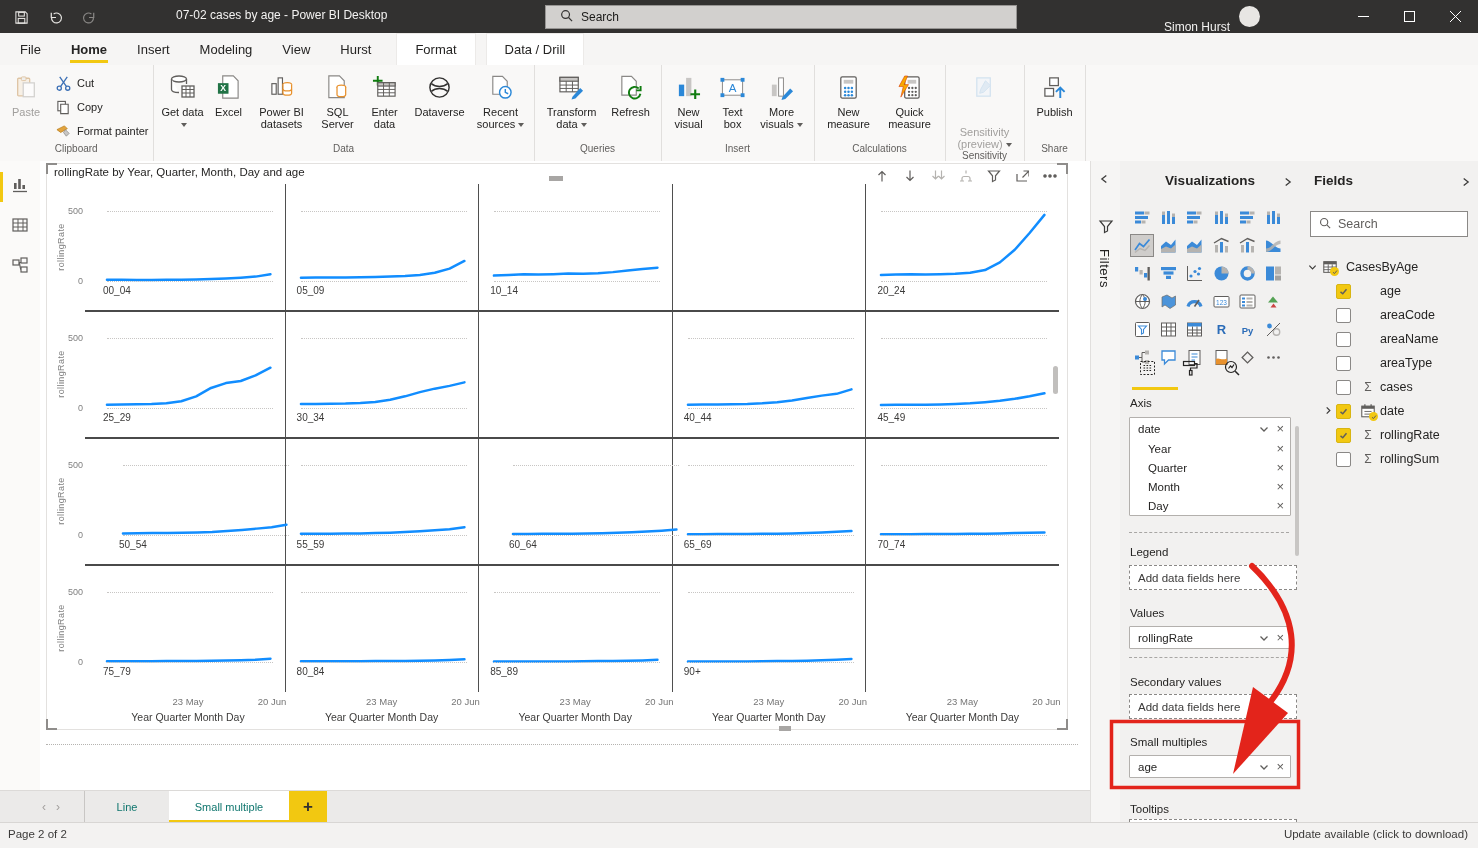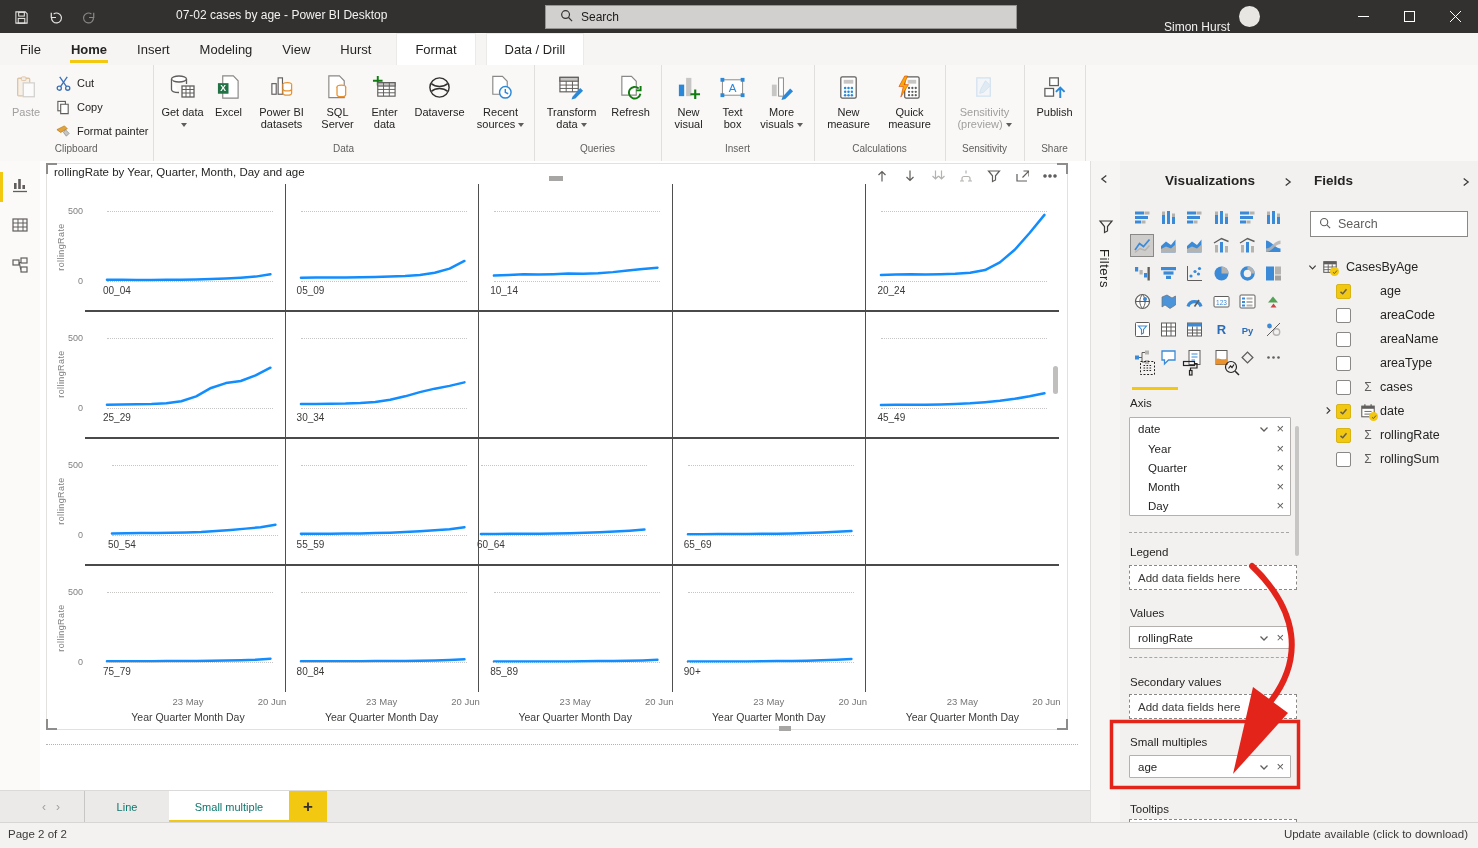--- a/index.html
+++ b/index.html
@@ -431,21 +431,21 @@
               <path d="M8 1 L2 12 H6.5 L4 23 L12 10 H7.5 L11 1 Z" fill="#f8a800" stroke="#d83b01" stroke-width="0.6"></path>
             </svg>
           </span>
           <span class="rtx">Quick measure</span>
         </div>
       </div>
       <div class="rlabel">Calculations</div>
     </div>
     <div class="rgroup">
       <div class="rbuttons">
-        <div class="rbtn-big disabled" style="width: 66px;">
+        <div class="rbtn-big disabled" style="width: 66px; gap: 20px;">
           <span class="ric">
             <svg width="25" height="25" viewBox="0 0 26 26" opacity="0.75">
               <rect x="5" y="3" width="14" height="19" fill="#eaf2fa" stroke="#9cc3e5" stroke-width="1.3"></rect>
               <path d="M14 6 l5 5 -7 7 -4 1 1 -4 Z" fill="#bdd7ee" stroke="#9cc3e5"></path>
             </svg>
           </span>
           <span class="rtx">Sensitivity (preview)<span class="chev"></span></span>
         </div>
       </div>
       <div class="rlabel">Sensitivity</div>
@@ -546,35 +546,41 @@
           </svg><div class="sm-label">10_14</div></div>
         <div class="sm-cell" style="left:774.4px;top:0px"><div class="dotline" style="top:27px"></div><div class="dotline" style="top:97px"></div><svg width="193" height="127" viewBox="0 0 193.6 127">
             <polyline points="16.0,91.0 30.9,90.7 45.8,90.4 60.7,90.6 75.6,90.3 90.5,89.9 105.5,88.9 120.4,86.1 135.3,78.4 150.2,65.8 165.1,49.0 180.0,30.8" fill="none" stroke="#118DFF" stroke-width="2.5" stroke-linejoin="round" stroke-linecap="round"></polyline>
           </svg><div class="sm-label">20_24</div></div>
         <div class="sm-cell" style="left:0px;top:127px"><div class="dotline" style="top:27px"></div><div class="dotline" style="top:97px"></div><svg width="193" height="127" viewBox="0 0 193.6 127">
             <polyline points="16.0,93.8 30.9,93.5 45.8,93.4 60.7,93.1 75.6,92.4 90.5,90.3 105.5,85.4 120.4,77.0 135.3,72.1 150.2,70.0 165.1,64.4 180.0,56.7" fill="none" stroke="#118DFF" stroke-width="2.5" stroke-linejoin="round" stroke-linecap="round"></polyline>
           </svg><div class="sm-label">25_29</div></div>
         <div class="sm-cell" style="left:193.6px;top:127px"><div class="dotline" style="top:27px"></div><div class="dotline" style="top:97px"></div><svg width="193" height="127" viewBox="0 0 193.6 127">
             <polyline points="16.0,93.1 30.9,93.0 45.8,92.8 60.7,92.7 75.6,92.1 90.5,91.0 105.5,88.9 120.4,85.4 135.3,81.2 150.2,77.7 165.1,74.9 180.0,71.4" fill="none" stroke="#118DFF" stroke-width="2.5" stroke-linejoin="round" stroke-linecap="round"></polyline>
           </svg><div class="sm-label">30_34</div></div>
+        <div class="sm-cell" style="left:580.8px;top:127px"><div class="dotline" style="top:27px"></div><div class="dotline" style="top:97px"></div><svg width="193" height="127" viewBox="0 0 193.6 127">
+            <polyline points="16.0,93.8 30.9,93.7 45.8,93.5 60.7,93.4 75.6,93.1 90.5,92.4 105.5,91.3 120.4,89.6 135.3,87.1 150.2,84.7 165.1,82.9 180.0,78.4" fill="none" stroke="#118DFF" stroke-width="2.5" stroke-linejoin="round" stroke-linecap="round"></polyline>
+          </svg><div class="sm-label">40_44</div></div>
         <div class="sm-cell" style="left:774.4px;top:127px"><div class="dotline" style="top:27px"></div><div class="dotline" style="top:97px"></div><svg width="193" height="127" viewBox="0 0 193.6 127">
             <polyline points="16.0,94.1 30.9,93.9 45.8,93.8 60.7,93.8 75.6,93.5 90.5,93.1 105.5,92.4 120.4,91.3 135.3,89.9 150.2,87.9 165.1,85.4 180.0,82.3" fill="none" stroke="#118DFF" stroke-width="2.5" stroke-linejoin="round" stroke-linecap="round"></polyline>
           </svg><div class="sm-label">45_49</div></div>
-        <div class="sm-cell" style="left:5px;top:254px"><div class="dotline" style="top:27px"></div><div class="dotline" style="top:97px"></div><svg width="193" height="127" viewBox="0 0 193.6 127">
+        <div class="sm-cell" style="left:16px;top:254px"><div class="dotline" style="top:27px"></div><div class="dotline" style="top:97px"></div><svg width="193" height="127" viewBox="0 0 193.6 127">
             <polyline points="16.0,95.5 30.9,95.3 45.8,95.2 60.7,95.2 75.6,94.9 90.5,94.6 105.5,94.1 120.4,93.2 135.3,92.1 150.2,90.7 165.1,89.3 180.0,86.8" fill="none" stroke="#118DFF" stroke-width="2.5" stroke-linejoin="round" stroke-linecap="round"></polyline>
           </svg><div class="sm-label">50_54</div></div>
         <div class="sm-cell" style="left:193.6px;top:254px"><div class="dotline" style="top:27px"></div><div class="dotline" style="top:97px"></div><svg width="193" height="127" viewBox="0 0 193.6 127">
             <polyline points="16.0,95.9 30.9,95.8 45.8,95.8 60.7,95.6 75.6,95.5 90.5,95.2 105.5,94.8 120.4,94.2 135.3,93.4 150.2,92.4 165.1,91.3 180.0,89.3" fill="none" stroke="#118DFF" stroke-width="2.5" stroke-linejoin="round" stroke-linecap="round"></polyline>
           </svg><div class="sm-label">55_59</div></div>
-        <div class="sm-cell" style="left:374px;top:254px"><div class="dotline" style="top:27px"></div><div class="dotline" style="top:97px"></div><svg width="193" height="127" viewBox="0 0 193.6 127">
+        <div class="sm-cell" style="left:406px;top:254px"><div class="dotline" style="top:27px"></div><div class="dotline" style="top:97px"></div><svg width="193" height="127" viewBox="0 0 193.6 127">
             <polyline points="16.0,96.0 30.9,96.0 45.8,95.9 60.7,95.9 75.6,95.8 90.5,95.6 105.5,95.3 120.4,94.9 135.3,94.4 150.2,93.7 165.1,92.8 180.0,91.7" fill="none" stroke="#118DFF" stroke-width="2.5" stroke-linejoin="round" stroke-linecap="round"></polyline>
           </svg><div class="sm-label">60_64</div></div>
         <div class="sm-cell" style="left:580.8px;top:254px"><div class="dotline" style="top:27px"></div><div class="dotline" style="top:97px"></div><svg width="193" height="127" viewBox="0 0 193.6 127">
             <polyline points="16.0,96.3 30.9,96.3 45.8,96.2 60.7,96.2 75.6,96.0 90.5,95.9 105.5,95.8 120.4,95.5 135.3,95.1 150.2,94.5 165.1,93.9 180.0,93.2" fill="none" stroke="#118DFF" stroke-width="2.5" stroke-linejoin="round" stroke-linecap="round"></polyline>
           </svg><div class="sm-label">65_69</div></div>
+        <div class="sm-cell" style="left:774.4px;top:254px"><div class="dotline" style="top:27px"></div><div class="dotline" style="top:97px"></div><svg width="193" height="127" viewBox="0 0 193.6 127">
+            <polyline points="16.0,96.3 30.9,96.3 45.8,96.3 60.7,96.2 75.6,96.2 90.5,96.0 105.5,95.9 120.4,95.8 135.3,95.5 150.2,95.2 165.1,94.9 180.0,94.5" fill="none" stroke="#118DFF" stroke-width="2.5" stroke-linejoin="round" stroke-linecap="round"></polyline>
+          </svg><div class="sm-label">70_74</div></div>
         <div class="sm-cell" style="left:0px;top:381px"><div class="dotline" style="top:27px"></div><div class="dotline" style="top:97px"></div><svg width="193" height="127" viewBox="0 0 193.6 127">
             <polyline points="16.0,96.3 30.9,96.3 45.8,96.3 60.7,96.3 75.6,96.2 90.5,96.2 105.5,96.0 120.4,95.9 135.3,95.6 150.2,95.3 165.1,94.8 180.0,93.8" fill="none" stroke="#118DFF" stroke-width="2.5" stroke-linejoin="round" stroke-linecap="round"></polyline>
           </svg><div class="sm-label">75_79</div></div>
         <div class="sm-cell" style="left:193.6px;top:381px"><div class="dotline" style="top:27px"></div><div class="dotline" style="top:97px"></div><svg width="193" height="127" viewBox="0 0 193.6 127">
             <polyline points="16.0,96.3 30.9,96.3 45.8,96.3 60.7,96.3 75.6,96.3 90.5,96.2 105.5,96.2 120.4,96.0 135.3,95.8 150.2,95.5 165.1,95.1 180.0,94.4" fill="none" stroke="#118DFF" stroke-width="2.5" stroke-linejoin="round" stroke-linecap="round"></polyline>
           </svg><div class="sm-label">80_84</div></div>
         <div class="sm-cell" style="left:387.2px;top:381px"><div class="dotline" style="top:27px"></div><div class="dotline" style="top:97px"></div><svg width="193" height="127" viewBox="0 0 193.6 127">
             <polyline points="16.0,96.6 30.9,96.6 45.8,96.6 60.7,96.5 75.6,96.5 90.5,96.5 105.5,96.3 120.4,96.2 135.3,96.0 150.2,95.8 165.1,95.5 180.0,94.9" fill="none" stroke="#118DFF" stroke-width="2.5" stroke-linejoin="round" stroke-linecap="round"></polyline>
           </svg><div class="sm-label">85_89</div></div>
         <div class="sm-cell" style="left:580.8px;top:381px"><div class="dotline" style="top:27px"></div><div class="dotline" style="top:97px"></div><svg width="193" height="127" viewBox="0 0 193.6 127">

